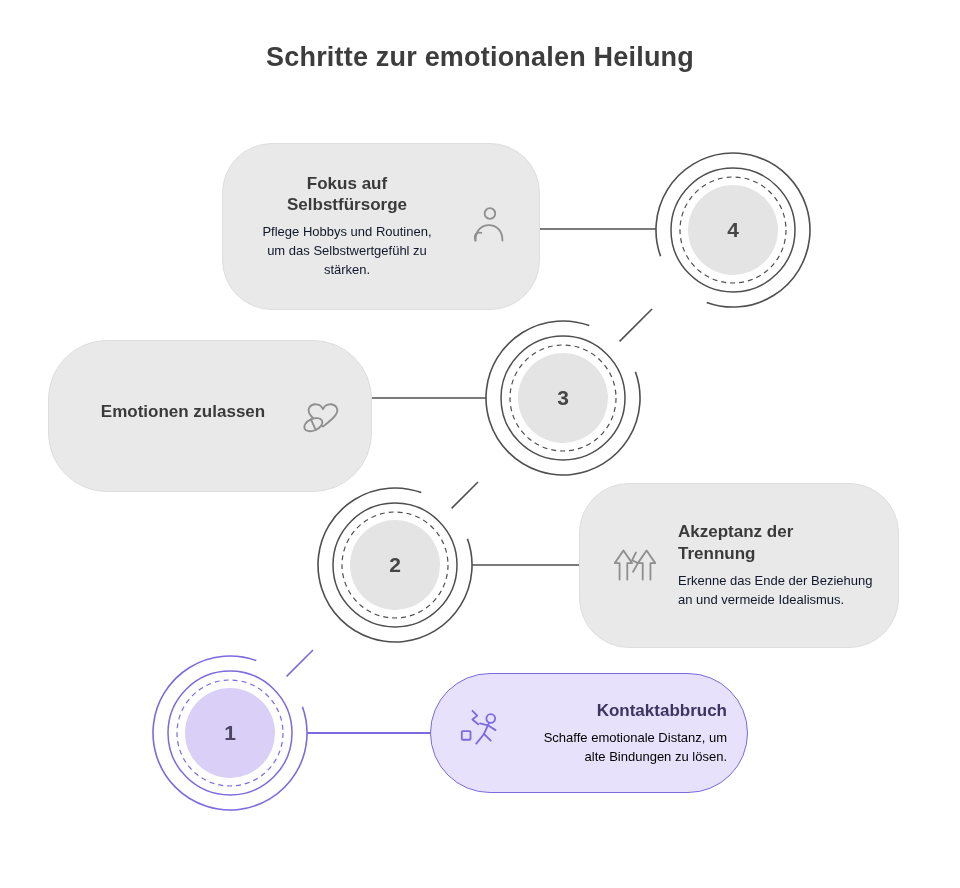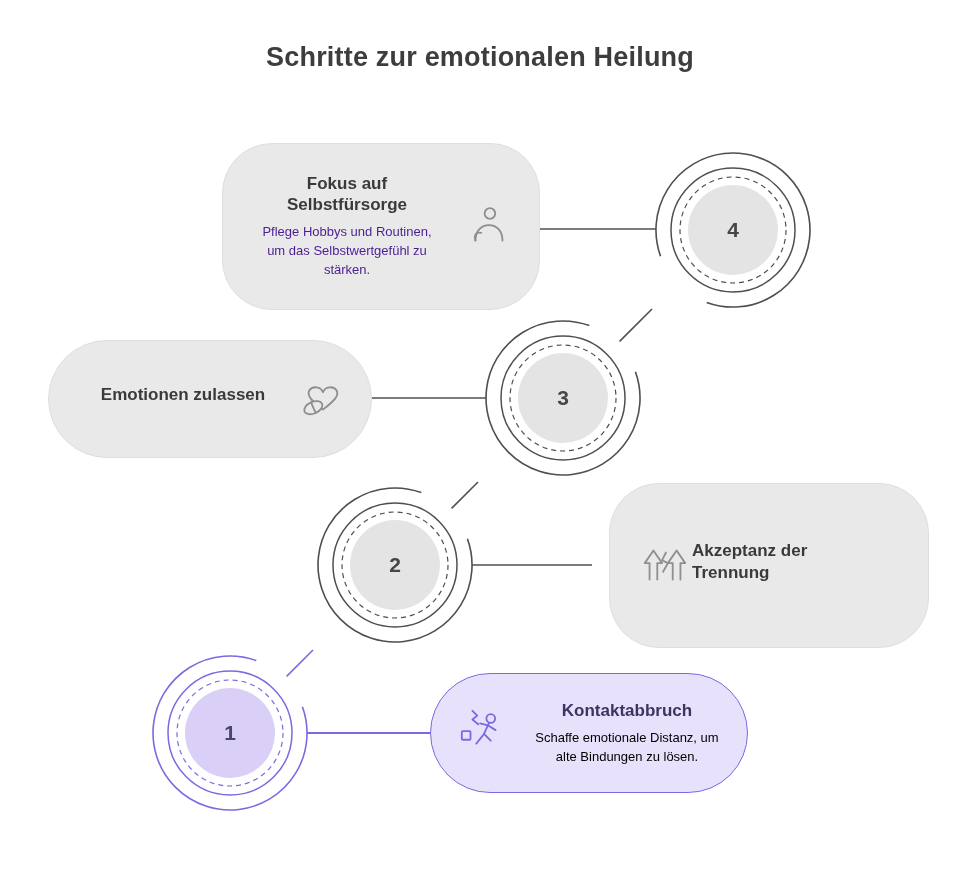--- a/index.html
+++ b/index.html
@@ -37,40 +37,40 @@
   .num-1{left:230px;top:733px;color:#4b4664;}
   .num-2{left:395px;top:565px;}
   .num-3{left:563px;top:398px;}
   .num-4{left:733px;top:230px;}
 
   .card{position:absolute;display:flex;align-items:center;}
   .card-gray{background:var(--gray-card-fill);border:1px solid #dedede;}
   .card-purple{background:var(--accent-fill);border:1.6px solid var(--accent);}
   .card .text{flex:1;min-width:0;}
   .card .card-title{font-size:17px;font-weight:bold;color:#3a3a3a;line-height:1.25;margin:0 0 8px;}
-  .card .card-desc{font-size:13px;color:#4c1d95;line-height:1.45;margin:0;}
+  .card .card-desc{font-size:13px;color:#0f172a;line-height:1.45;margin:0;}
   .card-purple .card-title{color:#3c3562;}
   .card-purple .card-desc{color:#000000;}
 
   .card-4{left:222px;top:143px;width:318px;height:167px;border-radius:50px;padding:0 24px 0 30px;gap:20px;}
   .card-4 .text{text-align:center;}
   .card-4 .card-title{max-width:180px;margin:0 auto 8px;}
   .card-4 .card-desc{max-width:212px;margin:0 auto;}
 
-  .card-3{left:48px;top:340px;width:324px;height:118px;border-radius:59px;padding:0 22px 0 30px;gap:8px;}
+  .card-3{left:48px;top:340px;width:324px;height:152px;border-radius:59px;padding:0 22px 0 30px;gap:8px;}
   .card-3 .text{text-align:center;}
   .card-3 .card-desc{max-width:200px;margin:0 auto;}
 
-  .card-2{left:609px;top:483px;width:320px;height:165px;border-radius:50px;padding:0 22px 0 28px;}
+  .card-2{left:579px;top:483px;width:320px;height:165px;border-radius:50px;padding:0 22px 0 28px;gap:16px;}
   .card-2 .text{text-align:left;}
   .card-2 .card-title{max-width:165px;}
   .card-2 .card-desc{max-width:200px;}
 
   .card-1{left:430px;top:673px;width:318px;height:120px;border-radius:60px;padding:0 20px 0 26px;gap:16px;}
-  .card-1 .text{text-align:center;}
+  .card-1 .text{text-align:right;}
   .card-1 .card-desc{max-width:210px;}
 
   .icon{flex:0 0 auto;width:54px;height:54px;}
   .icon svg{width:100%;height:100%;stroke-width:1.9;fill:none;stroke-linecap:round;stroke-linejoin:round;}
   .icon-gray svg{stroke:var(--icon-gray);}
   .icon-purple svg{stroke:var(--accent);}
   .pill{fill:var(--gray-card-fill);}
 </style>
 </head>
 <body>
@@ -152,20 +152,21 @@
   <div class="card card-gray card-2">
     <span class="icon icon-gray">
       <svg viewBox="0 0 56 56">
         <path d="M12 42 V25 H7 L16 12 L25 25 H20 V42"></path>
         <path d="M36 42 V25 H31 L40 12 L49 25 H44 V42"></path>
         <polyline points="29,14 25,22 31,25 26,34"></polyline>
       </svg>
     </span>
     <div class="text">
       <p class="card-title">Akzeptanz der Trennung</p>
+      <p class="card-desc">Erkenne das Ende der Beziehung an und vermeide Idealismus.</p>
     </div>
   </div>
 
   <div class="card card-purple card-1">
     <span class="icon icon-purple">
       <svg viewBox="0 0 56 56">
         <polyline points="16,5 21,10 16,14 22,19"></polyline>
         <rect x="5" y="26" width="9" height="9" rx="1"></rect>
         <circle cx="35" cy="13" r="4.5"></circle>
         <path d="M33 18 L28 29"></path>

